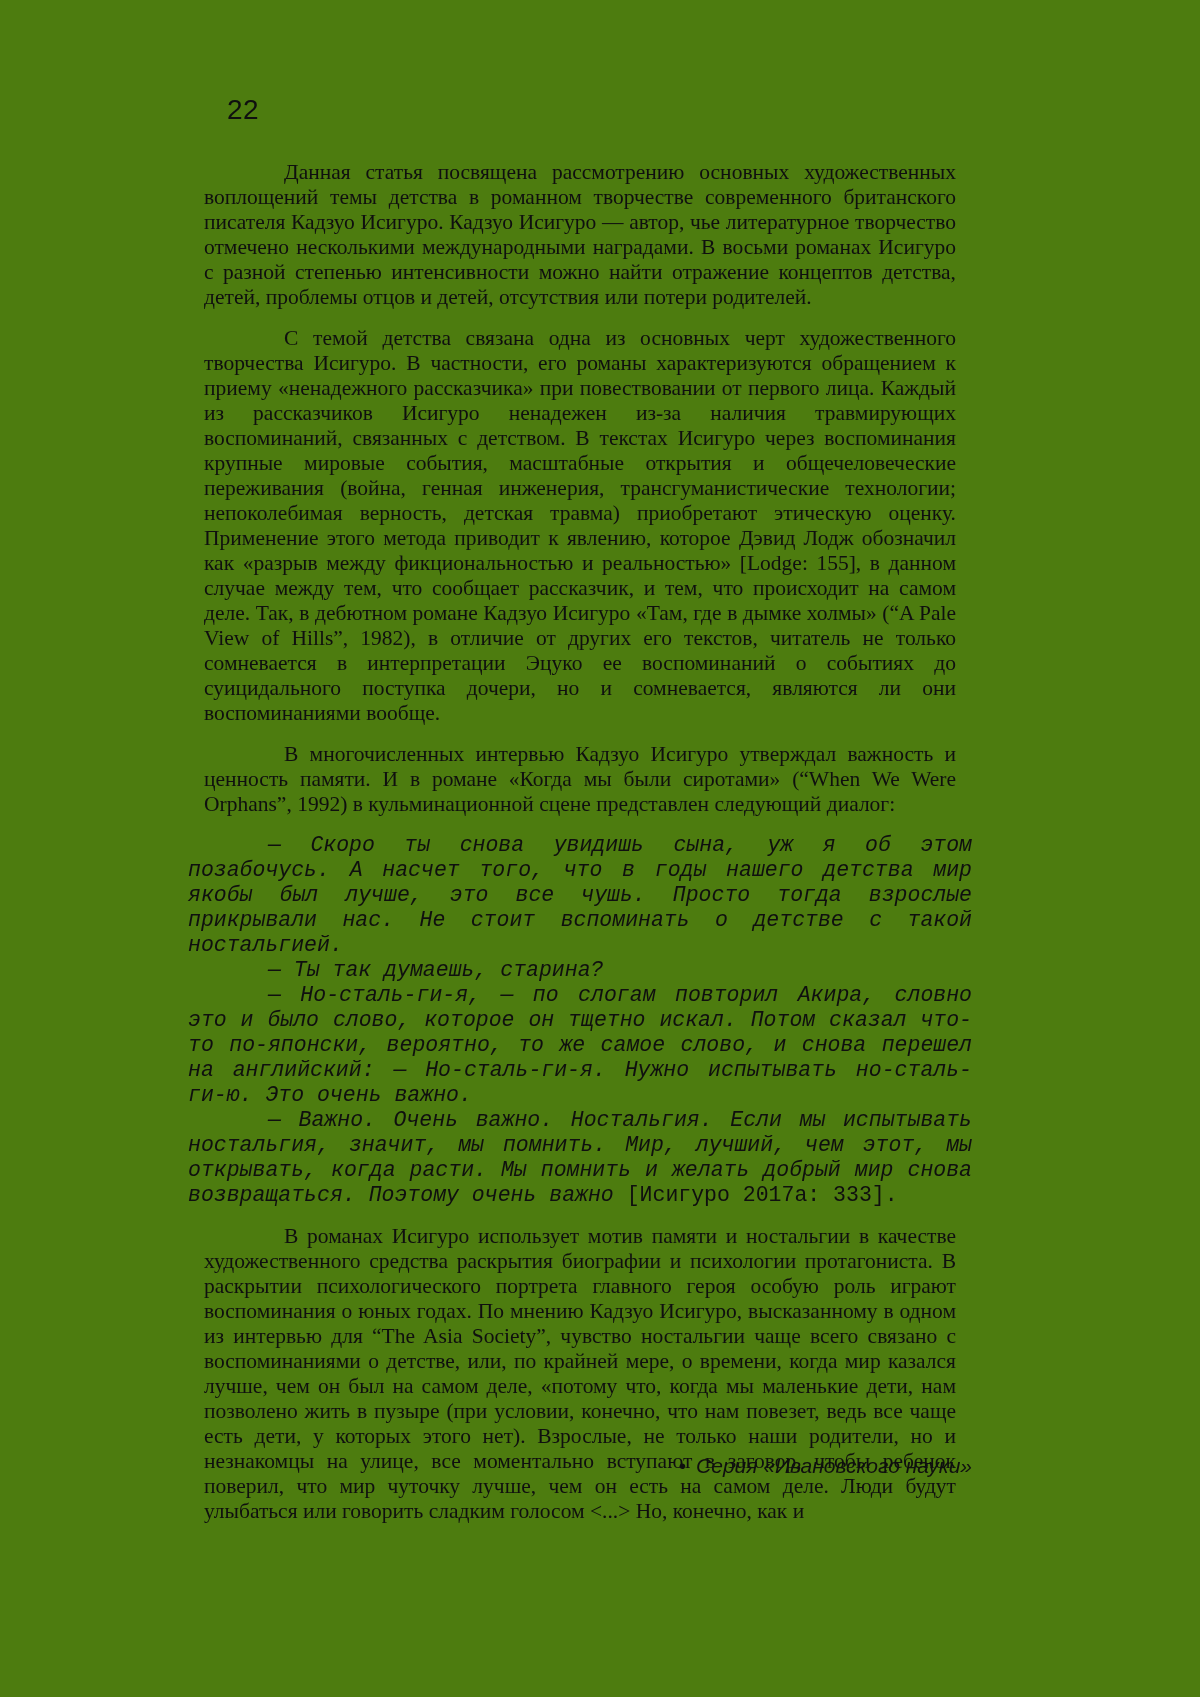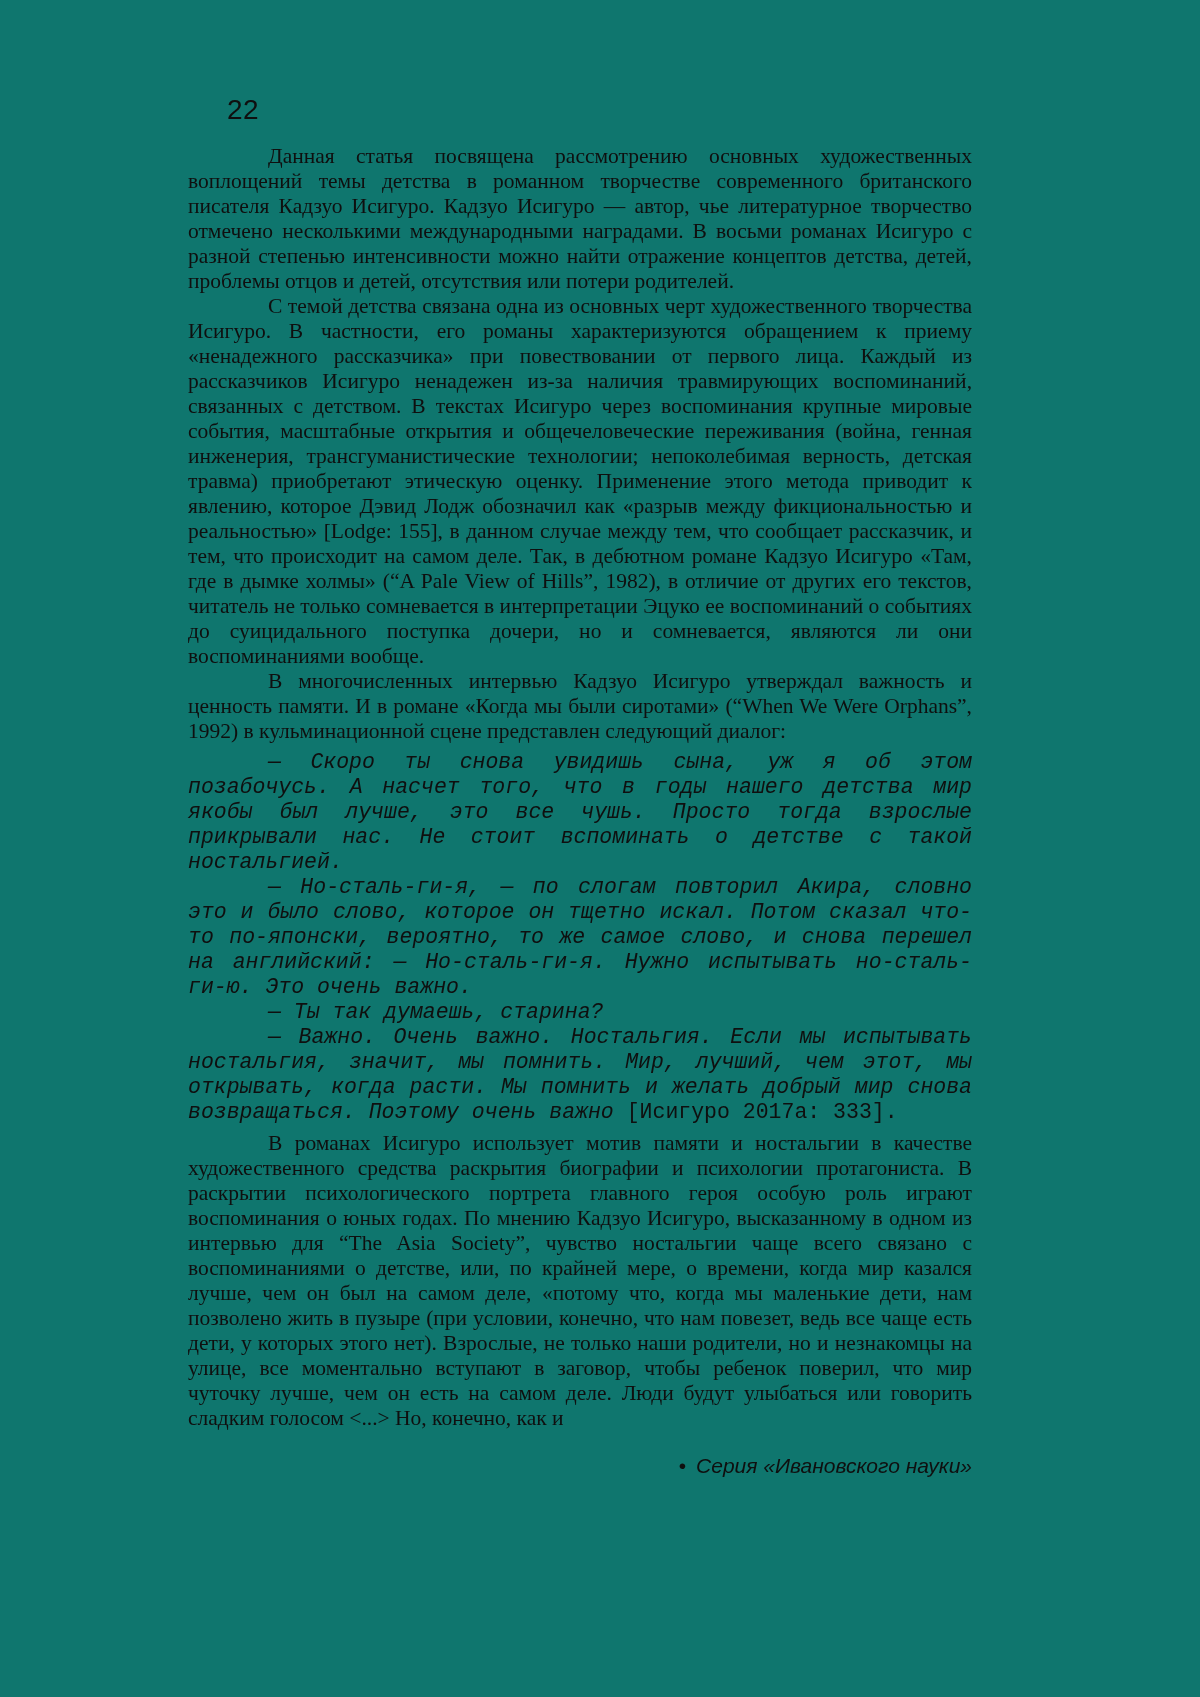--- a/index.html
+++ b/index.html
@@ -1,20 +1,20 @@
 <!DOCTYPE html>
 <html lang="ru"><head>
 <meta charset="utf-8">
 <style>
   html, body { margin: 0; padding: 0; background: #ffffff; }
   .page {
     position: relative;
     width: 1200px;
     height: 1697px;
-    background: #0f766e;
+    background: #4d7c0f;
     color: #0f0f0f;
     font-family: "Liberation Serif", serif;
     overflow: hidden;
   }
   
   .running-head {
     position: absolute;
     left: 188px;
     top: 96px;
     width: 784px;
@@ -41,21 +41,21 @@
   .article-body {
     position: absolute;
     left: 188px;
     top: 144px;
     width: 784px;
     font-size: 21.5px;
     line-height: 25px;
     text-align: justify;
   }
   .article-body p {
-    margin: 0;
+    margin: 16px;
     text-indent: 80px;
   }
   .quote-block {
     font-style: italic;
     margin: 6px 0;
     font-family: Liberation Mono, monospace;
   }
   .quote-block p { margin: 0; text-indent: 80px; }
   .quote-citation { font-style: normal; }
   
@@ -81,22 +81,22 @@
     <span class="page-number">22</span>
   </div>
 
   <div class="article-body">
     <p>Данная статья посвящена рассмотрению основных художественных воплощений темы детства в романном творчестве современного британского писателя Кадзуо Исигуро. Кадзуо Исигуро — автор, чье литературное творчество отмечено несколькими международными наградами. В восьми романах Исигуро с разной степенью интенсивности можно найти отражение концептов детства, детей, проблемы отцов и детей, отсутствия или потери родителей.</p>
     <p>С темой детства связана одна из основных черт художественного творчества Исигуро. В частности, его романы характеризуются обращением к приему «ненадежного рассказчика» при повествовании от первого лица. Каждый из рассказчиков Исигуро ненадежен из-за наличия травмирующих воспоминаний, связанных с детством. В текстах Исигуро через воспоминания крупные мировые события, масштабные открытия и общечеловеческие переживания (война, генная инженерия, трансгуманистические технологии; непоколебимая верность, детская травма) приобретают этическую оценку. Применение этого метода приводит к явлению, которое Дэвид Лодж обозначил как «разрыв между фикциональностью и реальностью» [Lodge: 155], в данном случае между тем, что сообщает рассказчик, и тем, что происходит на самом деле. Так, в дебютном романе Кадзуо Исигуро «Там, где в дымке холмы» (“A Pale View of Hills”, 1982), в отличие от других его текстов, читатель не только сомневается в интерпретации Эцуко ее воспоминаний о событиях до суицидального поступка дочери, но и сомневается, являются ли они воспоминаниями вообще.</p>
     <p>В многочисленных интервью Кадзуо Исигуро утверждал важность и ценность памяти. И в романе «Когда мы были сиротами» (“When We Were Orphans”, 1992) в кульминационной сцене представлен следующий диалог:</p>
 
     <div class="quote-block">
       <p>— Скоро ты снова увидишь сына, уж я об этом позабочусь. А насчет того, что в годы нашего детства мир якобы был лучше, это все чушь. Просто тогда взрослые прикрывали нас. Не стоит вспоминать о детстве с такой ностальгией.</p>
+      <p>— Ты так думаешь, старина?</p>
       <p>— Но-сталь-ги-я, — по слогам повторил Акира, словно это и было слово, которое он тщетно искал. Потом сказал что-то по-японски, вероятно, то же самое слово, и снова перешел на английский: — Но-сталь-ги-я. Нужно испытывать но-сталь-ги-ю. Это очень важно.</p>
-      <p>— Ты так думаешь, старина?</p>
       <p><span>— Важно. Очень важно. Ностальгия. Если мы испытывать ностальгия, значит, мы помнить. Мир, лучший, чем этот, мы открывать, когда расти. Мы помнить и желать добрый мир снова возвращаться. Поэтому очень важно</span> <span class="quote-citation">[Исигуро 2017а: 333].</span></p>
     </div>
 
     <p>В романах Исигуро использует мотив памяти и ностальгии в качестве художественного средства раскрытия биографии и психологии протагониста. В раскрытии психологического портрета главного героя особую роль играют воспоминания о юных годах. По мнению Кадзуо Исигуро, высказанному в одном из интервью для “The Asia Society”, чувство ностальгии чаще всего связано с воспоминаниями о детстве, или, по крайней мере, о времени, когда мир казался лучше, чем он был на самом деле, «потому что, когда мы маленькие дети, нам позволено жить в пузыре (при условии, конечно, что нам повезет, ведь все чаще есть дети, у которых этого нет). Взрослые, не только наши родители, но и незнакомцы на улице, все моментально вступают в заговор, чтобы ребенок поверил, что мир чуточку лучше, чем он есть на самом деле. Люди будут улыбаться или говорить сладким голосом &lt;...&gt; Но, конечно, как и</p>
   </div>
 
   <div class="running-foot">
     <span class="bullet">•</span><span>Серия «Ивановского науки»</span>
   </div>
 

